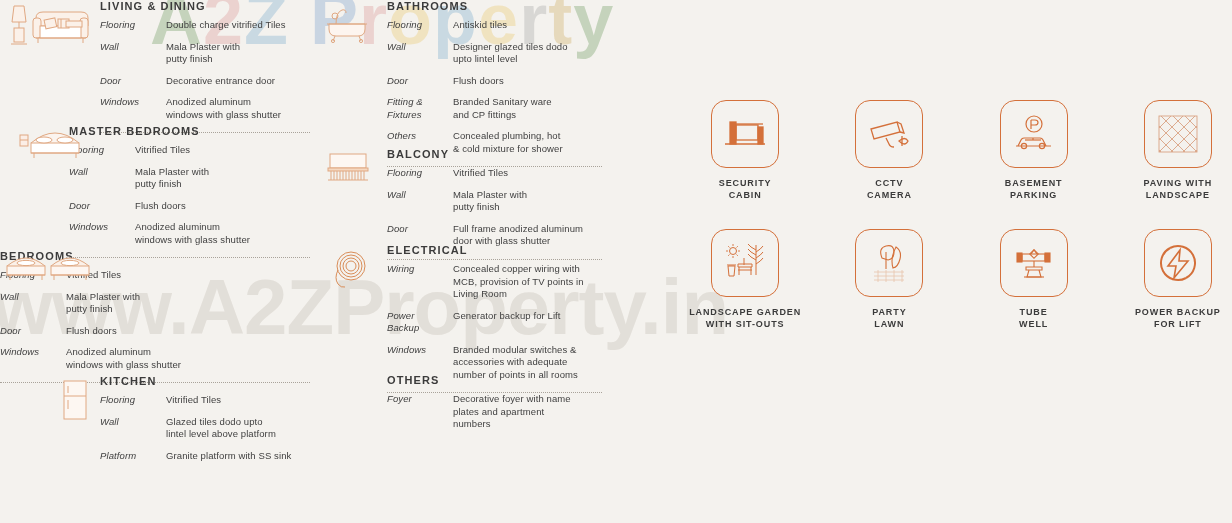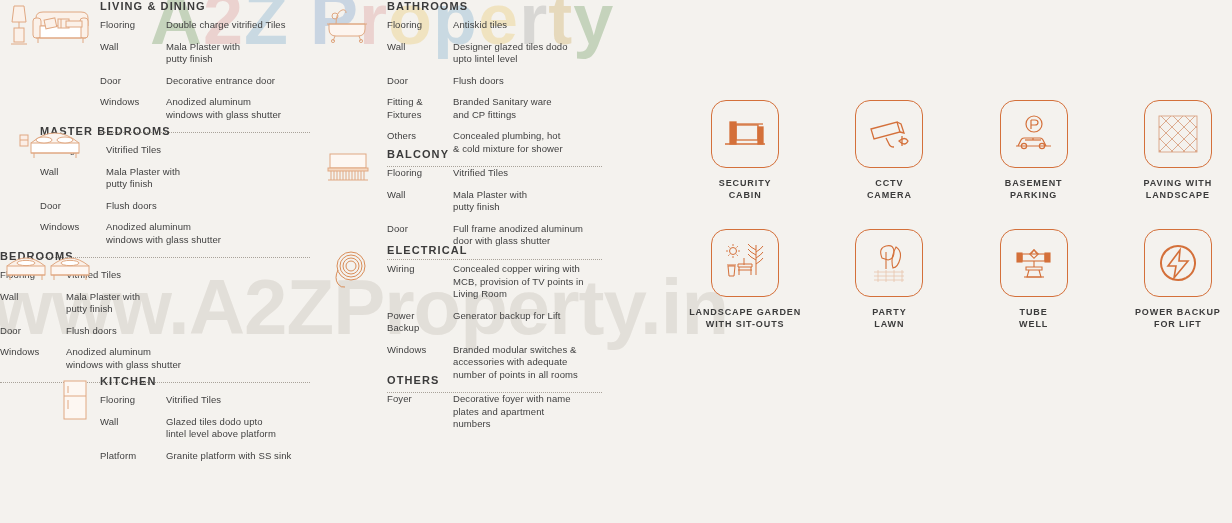--- a/index.html
+++ b/index.html
@@ -32,21 +32,21 @@
 
   h3.sec-title{
     font-size:11px;font-weight:bold;letter-spacing:1.1px;
     color:#3b3b3b;margin:0 0 7px 0;text-transform:uppercase;
   }
   table.spec{border-collapse:collapse;width:100%;}
   table.spec td{
     vertical-align:top;font-size:9.5px;line-height:1.32;
     padding:0 0 9px 0;color:#414141;letter-spacing:.1px;
   }
-  td.k{width:66px;padding-right:6px;white-space:pre-line;}
+  td.k{width:66px;padding-right:6px;white-space:pre-line;font-style:italic;}
   td.v{white-space:pre-line;}
   .divider{
     border-top:1px dotted #a9a39a;height:0;margin:2px 0 12px 0;
   }
 
   
   .amen-wrap{position:absolute;left:673px;top:100px;width:577px;}
   .amen-row{display:flex;}
   .amen{width:150px;text-align:center;}
   .amen-box{
@@ -133,21 +133,21 @@
           <path d="M13 14 q12-10 24-10 q12 0 24 10" fill="#fbf4ef"></path>
           <rect x="13" y="14" width="48" height="10" fill="#fff"></rect>
           <ellipse cx="26" cy="11" rx="8" ry="3" fill="#fff"></ellipse>
           <ellipse cx="47" cy="11" rx="8" ry="3" fill="#fff"></ellipse>
           <line x1="13" y1="24" x2="61" y2="24"></line>
           <line x1="16" y1="24" x2="16" y2="29"></line>
           <line x1="58" y1="24" x2="58" y2="29"></line>
         </g>
       </svg>
     </div>
-    <div class="blk-body" style="margin-left:40px;">
+    <div class="blk-body" style="margin-left:69px;">
       <h3 class="sec-title">MASTER BEDROOMS</h3>
       <table class="spec">
         <tbody>
               <tr>
                 <td class="k">Flooring</td>
                 <td class="v">Vitrified Tiles</td>
               </tr>
         <tr>
                 <td class="k">Wall</td>
                 <td class="v">Mala Plaster with

